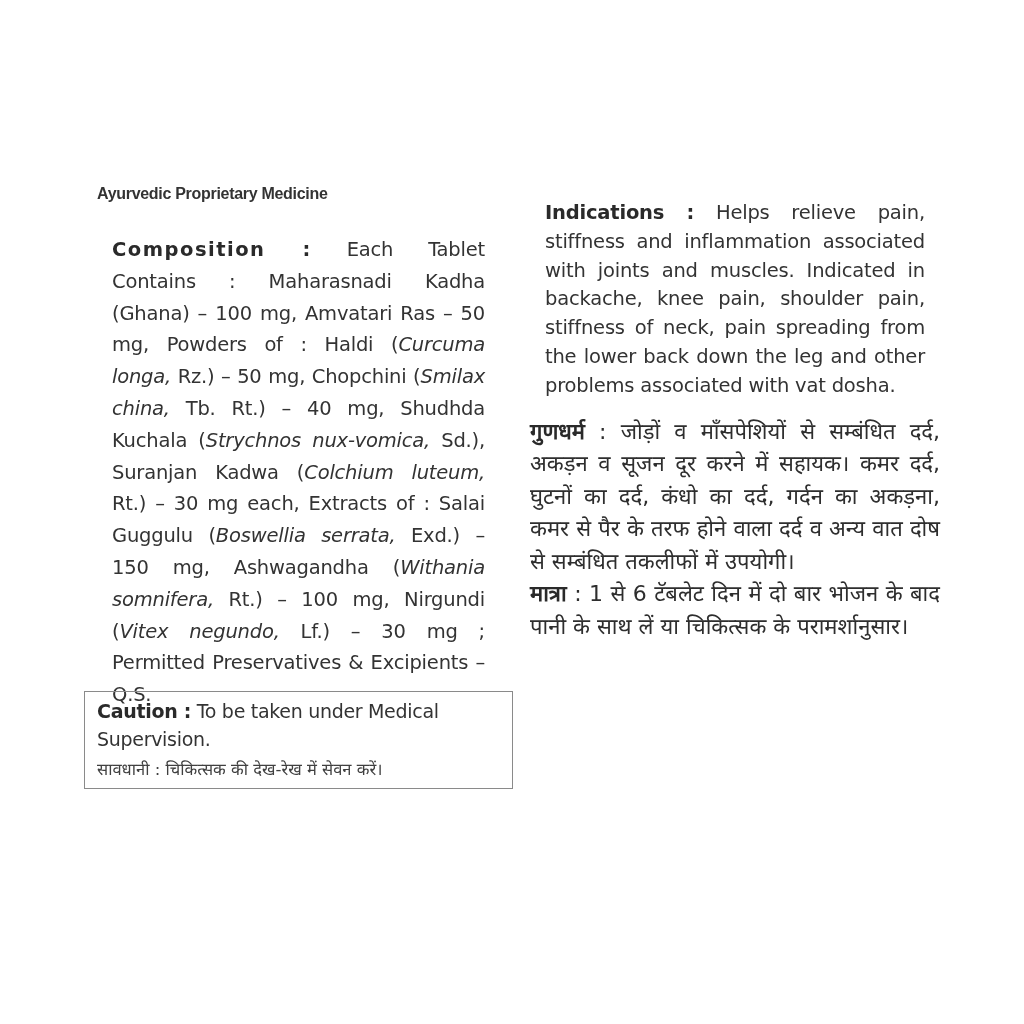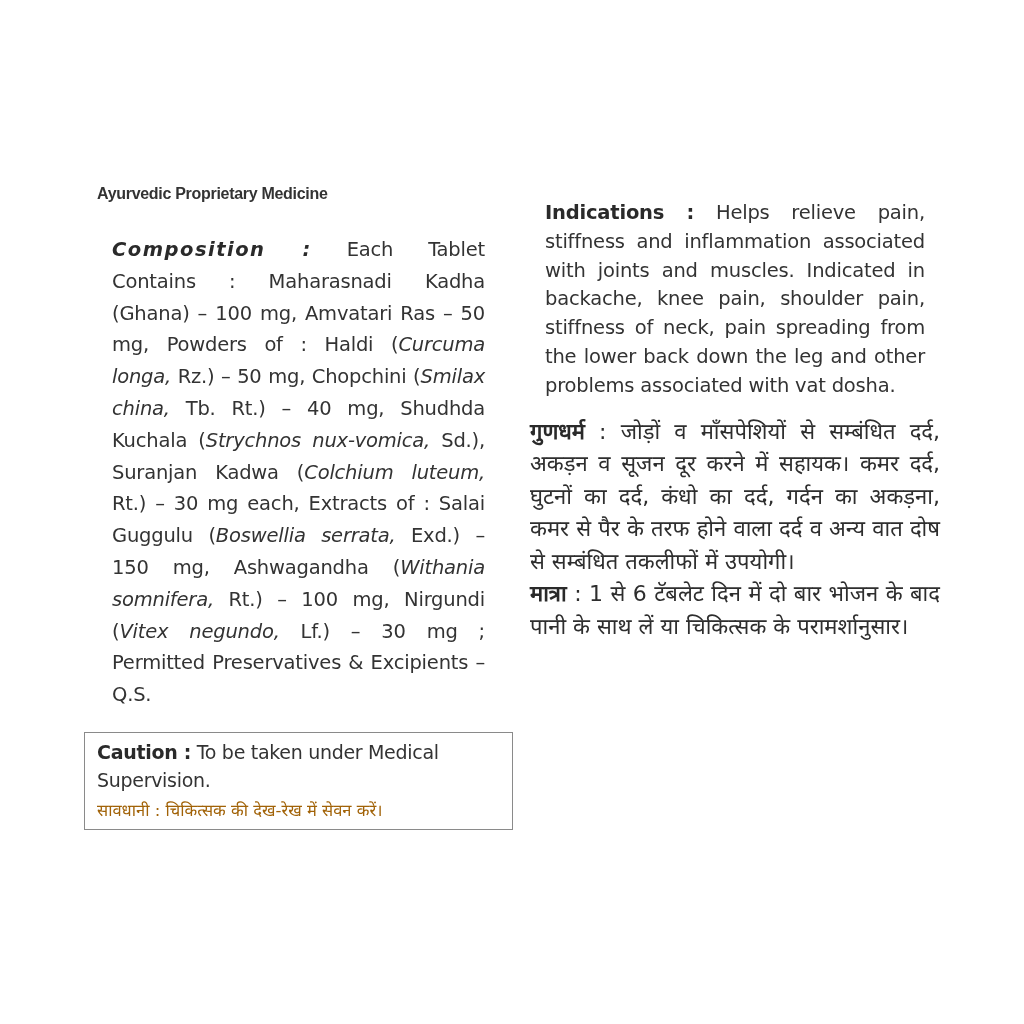--- a/index.html
+++ b/index.html
@@ -49,58 +49,57 @@
     }
     .para.right {
       line-height: 28.8px;
     }
     .label {
       font-weight: bold;
       color: #2a2a2a;
     }
     .label.spaced {
       letter-spacing: 1.5px;
-      font-style: italic;
     }
     i { font-style: italic; }
     .hindi {
       font-family: "DejaVu Sans", sans-serif;
       font-size: 22px;
       line-height: 32.5px;
       text-align: justify;
       text-align-last: left;
       color: #2e2e2e;
       margin: 0;
     }
     .hindi .label {
       font-weight: bold;
     }
     .caution-box {
       position: absolute;
       left: 84px;
-      top: 732px;
+      top: 691px;
       width: 429px;
       height: 98px;
       border: 1.5px solid #8a8a8a;
       box-sizing: border-box;
       padding: 5px 10px 0 12px;
     }
     .caution-en {
       font-family: "DejaVu Sans", sans-serif;
       font-size: 19px;
       line-height: 28px;
       color: #333;
       margin: 0;
       letter-spacing: -0.3px;
     }
     .caution-hi {
       font-family: "DejaVu Sans", sans-serif;
       font-size: 16.5px;
       line-height: 30px;
-      color: #a16207;
+      color: #404040;
       margin: 2px 0 0 0;
       white-space: nowrap;
     }
     .block-gap { }
   </style>
 </head>
 <body>
 
 <div class="col-left">
   <div class="product-type">Ayurvedic Proprietary Medicine</div>

